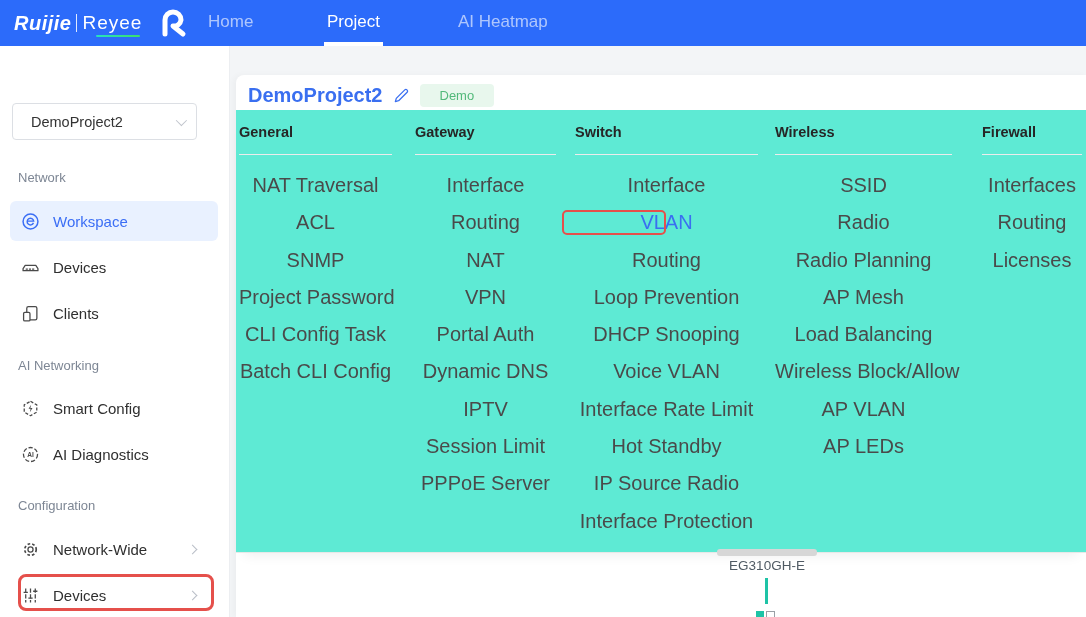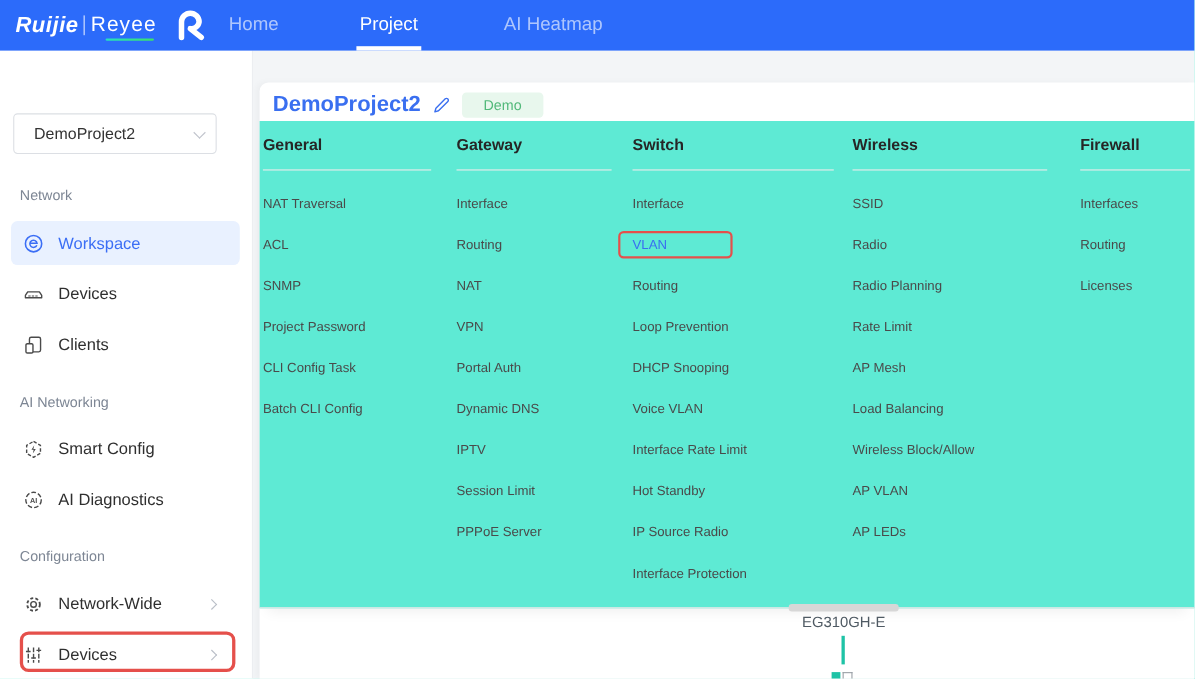--- a/index.html
+++ b/index.html
@@ -51,21 +51,21 @@
   .proj-title { font-size:20px; font-weight:bold; color:#3a6ff0; }
   .badge-demo { background:#e8f7ed; color:#52b97a; font-size:13px; padding:4px 20px; border-radius:4px; }
 
   
   .megamenu { position:absolute; left:236px; top:110px; width:850px; height:443px; background:#5eead4; z-index:20;
       border-bottom:1px solid #e8e8e8; box-shadow:0 10px 12px -8px rgba(0,0,0,.07); }
   .mm-col { position:absolute; top:0; }
   .mm-col h3 { font-size:14.5px; font-weight:bold; color:#262626; margin:14px 0 0 0; font-weight:600; }
   .mm-col .mm-div { height:1px; background:#ececec; margin-top:14px; }
   .mm-col ul { list-style:none; margin-top:12px; }
-  .mm-col li { height:37.3px; line-height:37.3px; font-size:12px; color:#4a4a4a; cursor:pointer; position:relative; white-space:nowrap; }
+  .mm-col li { height:37.3px; line-height:37.3px; font-size:20px; color:#4a4a4a; cursor:pointer; position:relative; white-space:nowrap;text-align:center; }
   .mm-col li.sel { color:#3a6ff0; }
   .col-general { left:3px;  width:153px; }
   .col-gateway { left:179px; width:141px; }
   .col-switch  { left:339px; width:183px; }
   .col-wireless{ left:539px; width:177px; }
   .col-firewall{ left:746px; width:100px; }
   .anno-vlan { position:absolute; left:-13px; top:6px; width:104px; height:25px; border:2.5px solid #e5504b; border-radius:5px; pointer-events:none; }
 
   
   .topo-pill { position:absolute; left:717px; top:549px; width:100px; height:7px; background:#d7d7d7; border-radius:3px; z-index:25; }
@@ -243,21 +243,20 @@
     </ul>
   </div>
 
   <div class="mm-col col-wireless">
     <h3>Wireless</h3>
     <div class="mm-div"></div>
     <ul>
       <li>SSID</li>
       <li>Radio</li>
       <li>Radio Planning</li>
-      <li>Rate Limit</li>
       <li>AP Mesh</li>
       <li>Load Balancing</li>
       <li>Wireless Block/Allow</li>
       <li>AP VLAN</li>
       <li>AP LEDs</li>
     </ul>
   </div>
 
   <div class="mm-col col-firewall">
     <h3>Firewall</h3>

